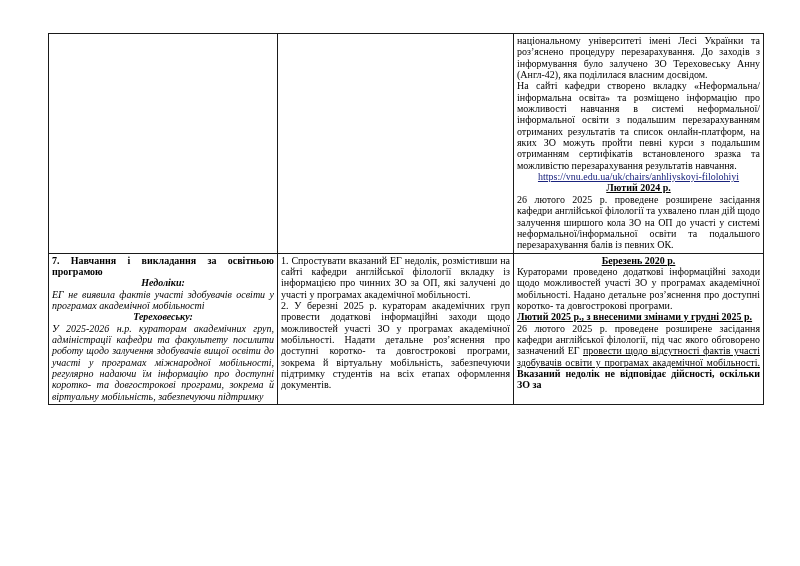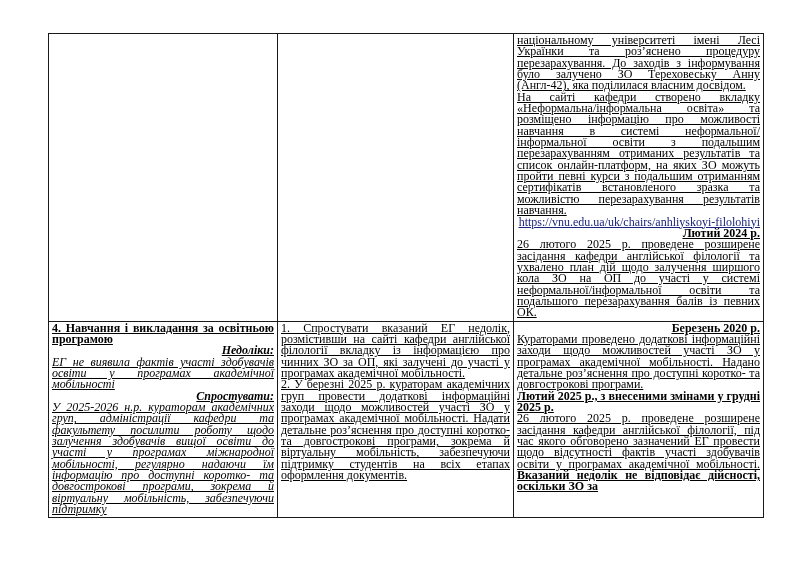--- a/index.html
+++ b/index.html
@@ -25,38 +25,37 @@
     left: 48px;
     top: 33px;
     width: 715px;
     border-collapse: collapse;
     table-layout: fixed;
   }
   .doc-table td {
     border: 1.2px solid #1a1a1a;
     vertical-align: top;
     padding: 1px 3px 2px 3px;
-    font-size: 12px;
+    font-size: 10px;
     line-height: 11.35px;
     text-align: justify;
     text-justify: inter-word;
     hyphens: none;
-    text-decoration: underline;
   }
   col.c1 { width: 229px; }
   col.c2 { width: 236px; }
   col.c3 { width: 250px; }
 
   .cell-inner { display: block; }
   p {
     margin: 0;
     padding: 0;
     text-align: justify;
   }
-  .nojust { text-align: right; }
+  .nojust { text-align: center; }
 
   .b { font-weight: bold; }
   .i { font-style: italic; }
   .bi { font-weight: bold; font-style: italic; }
   .u { text-decoration: underline; }
   .bu { font-weight: bold; text-decoration: underline; }
 
   .link {
     color: #1a237e;
     text-decoration: underline;
@@ -89,24 +88,24 @@
             <p class="nojust"><span class="link">https://vnu.edu.ua/uk/chairs/anhliyskoyi-filolohiyi</span></p>
             <p class="nojust"><span class="bu">Лютий 2024 р.</span></p>
             <p>26 лютого 2025 р. проведене розширене засідання кафедри англійської філології та ухвалено план дій щодо залучення ширшого кола ЗО на ОП до участі у системі неформальної/інформальної освіти та подальшого перезарахування балів із певних ОК.</p>
           </div>
         </td>
       </tr>
 
       <tr>
         <td>
           <div class="cell-inner">
-            <p class="b">4. Навчання і викладання за освітньою програмою</p>
+            <p class="b">7. Навчання і викладання за освітньою програмою</p>
             <p class="nojust bi">Недоліки:</p>
             <p class="i">ЕГ не виявила фактів участі здобувачів освіти у програмах академічної мобільності</p>
-            <p class="nojust bi">Спростувати:</p>
+            <p class="nojust bi">Тереховеську:</p>
             <p class="i">У 2025-2026 н.р. кураторам академічних груп, адміністрації кафедри та факультету посилити роботу щодо залучення здобувачів вищої освіти до участі у програмах міжнародної мобільності, регулярно надаючи їм інформацію про доступні коротко- та довгострокові програми, зокрема й віртуальну мобільність, забезпечуючи підтримку</p>
           </div>
         </td>
 
         <td>
           <div class="cell-inner">
             <p>1. Спростувати вказаний ЕГ недолік, розмістивши на сайті кафедри англійської філології вкладку із інформацією про чинних ЗО за ОП, які залучені до участі у програмах академічної мобільності.</p>
             <p>2. У березні 2025 р. кураторам академічних груп провести додаткові інформаційні заходи щодо можливостей участі ЗО у програмах академічної мобільності. Надати детальне роз’яснення про доступні коротко- та довгострокові програми, зокрема й віртуальну мобільність, забезпечуючи підтримку студентів на всіх етапах оформлення документів.</p>
           </div>
         </td>

